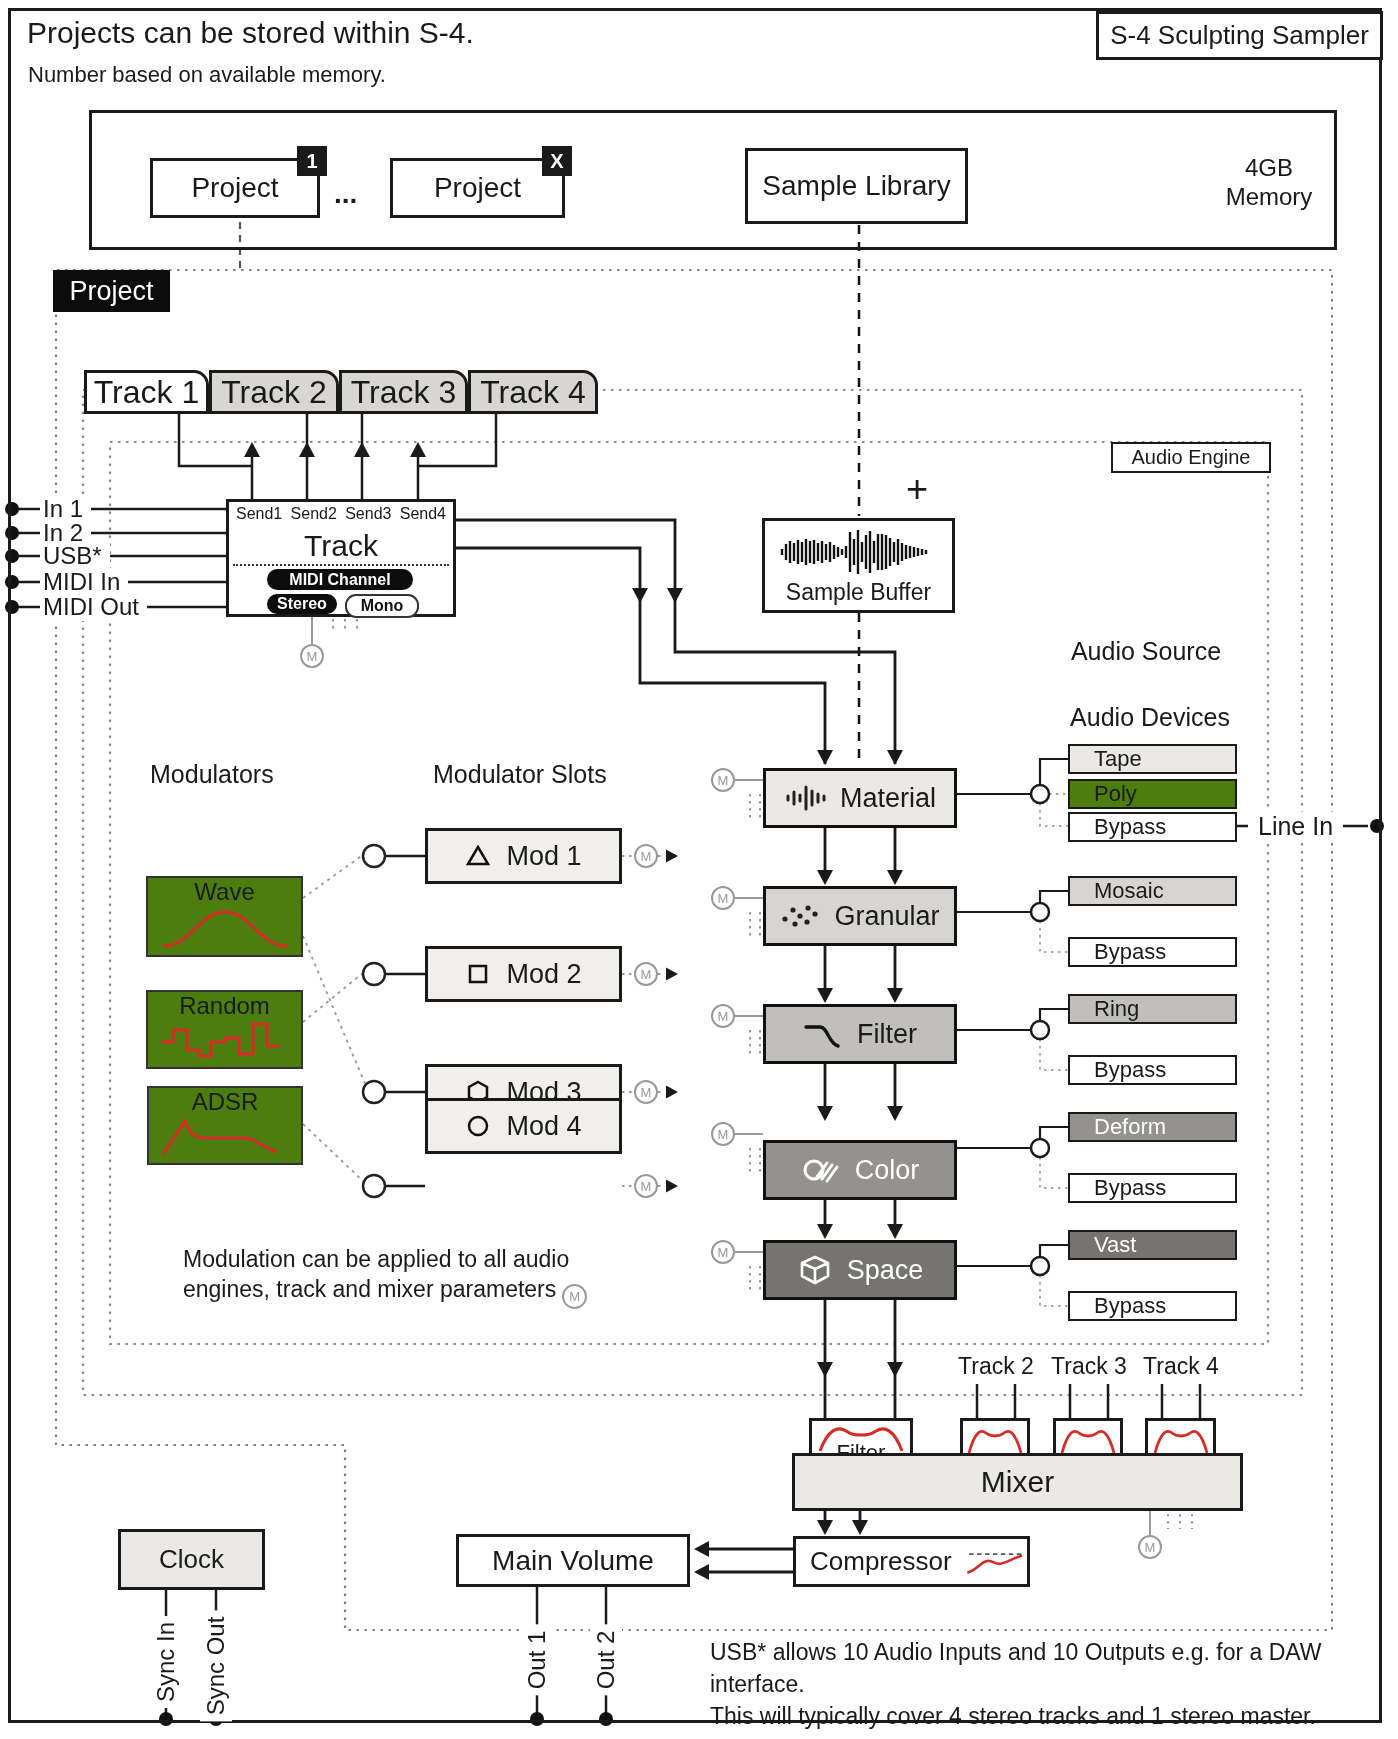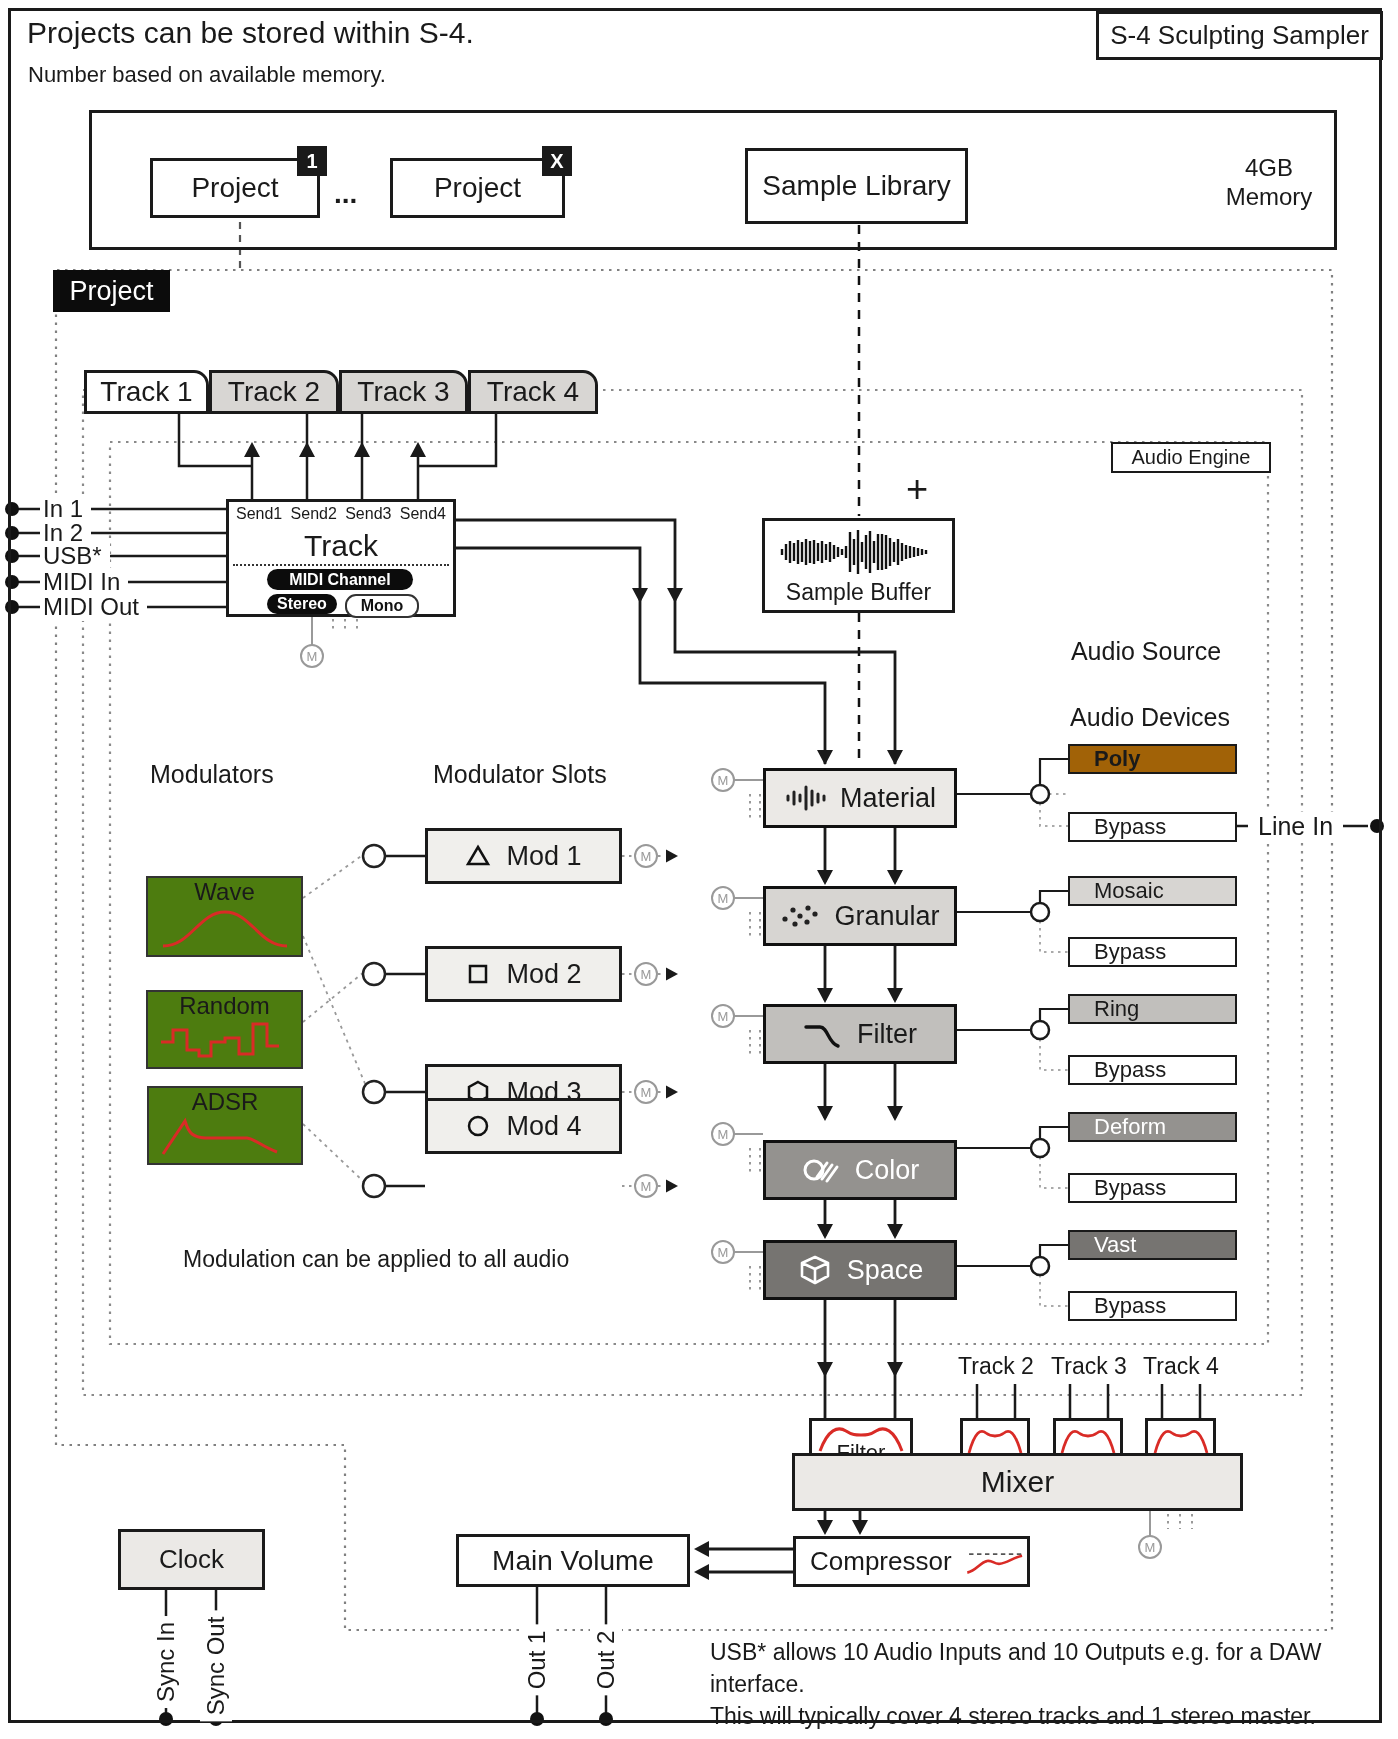--- a/index.html
+++ b/index.html
@@ -7,21 +7,21 @@
          font-family:"Liberation Sans",sans-serif;color:#1a1a1a;}
   .stage svg.wires{position:absolute;left:0;top:0;z-index:1;}
   .lay{position:absolute;left:0;top:0;width:100%;height:100%;z-index:2;}
   .abs{position:absolute;box-sizing:border-box;}
   .frame{border:3px solid #1a1a1a;}
   .bx{border:3px solid #1a1a1a;background:#fff;display:flex;align-items:center;justify-content:center;}
   .thin{border-width:2.5px;}
   .clabel{position:absolute;transform:translate(-50%,-50%);white-space:nowrap;}
   .llabel{position:absolute;transform:translateY(-50%);white-space:nowrap;background:#fff;padding:0 8px 0 3px;}
   .vlabel{position:absolute;transform:translate(-50%,-50%) rotate(-90deg);white-space:nowrap;background:#fff;padding:2px 6px;}
-  .tab{border:3px solid #1a1a1a;border-radius:0 15px 0 0;background:#d8d6d3;display:flex;align-items:center;justify-content:center;font-size:28px;}
+  .tab{border:3px solid #1a1a1a;border-radius:0 15px 0 0;background:#d8d6d3;display:flex;align-items:center;justify-content:center;font-size:32px;}
   .dev{position:absolute;left:1068px;width:169px;height:30px;border:2.5px solid #1a1a1a;background:#fff;
        display:flex;align-items:center;padding-left:24px;box-sizing:border-box;font-size:22px;}
   .eng{position:absolute;left:763px;width:194px;height:60px;border:3px solid #111;display:flex;align-items:center;
        justify-content:center;gap:14px;font-size:27px;box-sizing:border-box;}
   .slot{position:absolute;left:425px;width:197px;height:56px;border:3px solid #1a1a1a;background:#f0efec;
         display:flex;align-items:center;justify-content:center;gap:15px;font-size:27px;box-sizing:border-box;}
   .modsrc{border:2.5px solid #333;background:#4d7c0f;display:flex;flex-direction:column;align-items:center;}
   .modsrc .t{font-size:24px;}
   .pill{position:absolute;border-radius:11px;font-size:16px;font-weight:bold;display:flex;align-items:center;justify-content:center;}
   .pill.dark{background:#0c0c0c;color:#fff;}
@@ -306,20 +306,23 @@
     <span>Mod 3</span>
   </div>
   <div class="abs slot" style="top:1098px;">
     <svg width="26" height="26" viewBox="0 0 26 26">
           <circle cx="13" cy="13" r="9" fill="none" stroke="#111" stroke-width="2.5"></circle>
         </svg>
     <span>Mod 4</span>
   </div>
 
   <div class="abs" style="left:183px;top:1246px;font-size:23px;">Modulation can be applied to all audio</div>
+  <div class="abs" style="left:183px;top:1276px;font-size:23px;">
+    <span>engines, track and mixer parameters</span><span class="mbadge">M</span>
+  </div>
 
   <div class="eng" style="top:768px;background:#ebe9e6;">
     <svg width="42" height="30" viewBox="0 0 42 30">
       <path stroke="#222" stroke-width="3" stroke-linecap="round" d="M4,13 V17 M10,9 V21 M16,12 V18 M22,4 V26 M28,8 V22 M34,11 V19 M40,13 V17"></path>
     </svg>
     <span>Material</span>
   </div>
   <div class="eng" style="top:886px;background:#d7d5d2;">
     <svg width="40" height="30" viewBox="0 0 40 30">
       <g fill="#222">
@@ -348,21 +351,21 @@
     <span>Color</span>
   </div>
   <div class="eng wtext" style="top:1240px;background:#767471;">
     <svg width="36" height="32" viewBox="0 0 36 32">
       <path d="M18,3 L31,9 L18,15 L5,9 Z M5,9 V22 L18,29 V15 M31,9 V22 L18,29" fill="none" stroke="#fff" stroke-width="2.6" stroke-linejoin="round"></path>
     </svg>
     <span>Space</span>
   </div>
 
   <div class="dev" style="top:744px;background:#ebe9e6;">Tape</div>
-  <div class="dev" style="top:744px;background:#a16207;font-weight:bold;">Poly</div>
+  <div class="dev" style="top:779px;background:#4d7c0f;">Poly</div>
   <div class="dev" style="top:812px;">Bypass</div>
   <div class="dev" style="top:876px;background:#d7d5d2;">Mosaic</div>
   <div class="dev" style="top:937px;">Bypass</div>
   <div class="dev" style="top:994px;background:#c1bfbc;">Ring</div>
   <div class="dev" style="top:1055px;">Bypass</div>
   <div class="dev wtext" style="top:1112px;background:#94928f;">Deform</div>
   <div class="dev" style="top:1173px;">Bypass</div>
   <div class="dev wtext" style="top:1230px;background:#767471;">Vast</div>
   <div class="dev" style="top:1291px;">Bypass</div>
 

